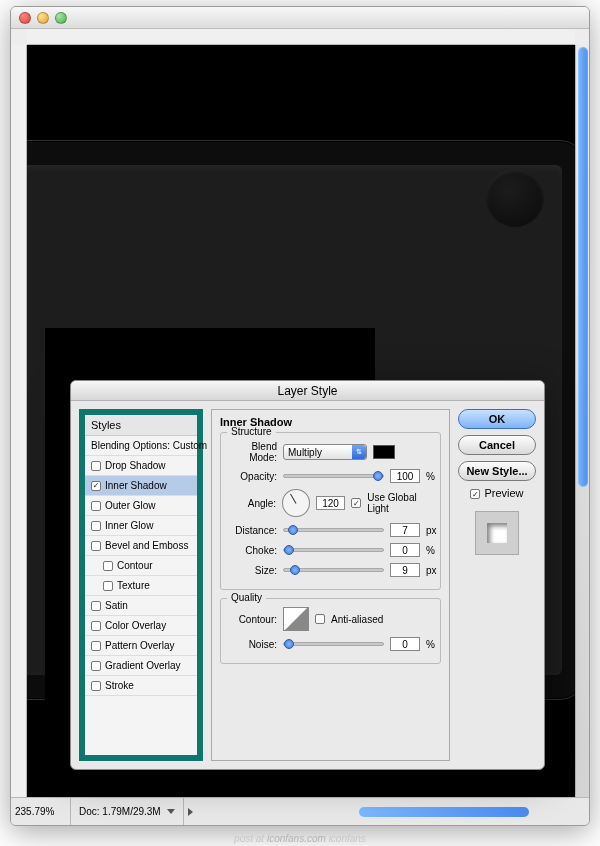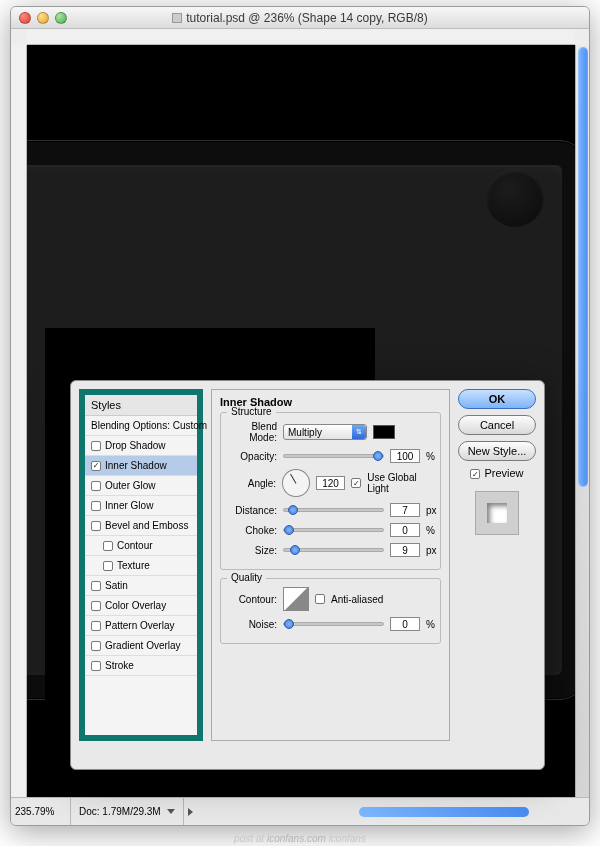--- a/index.html
+++ b/index.html
@@ -59,41 +59,40 @@
 .swatch { width: 22px; height: 14px; background: #000; border: 1px solid #555; }
 .slider { flex: 1; height: 4px; background: #c8c8c8; border-radius: 2px; position: relative; border: 1px solid #aaa; }
 .slider .knob { position: absolute; top: -4px; width: 10px; height: 10px; background: radial-gradient(#89b7ff,#3a77db); border-radius: 50%; border: 1px solid #2a5aa8; }
 .numbox { width: 30px; height: 14px; background: #fff; border: 1px solid #888; font-size: 10px; text-align: center; line-height: 14px; }
 .unit { width: 14px; font-size: 10px; }
 .angle-dial { width: 28px; height: 28px; border: 1px solid #888; border-radius: 50%; background: #f4f4f4; position: relative; }
 .angle-dial .hand { position: absolute; left: 50%; top: 50%; width: 11px; height: 1px; background: #333; transform-origin: left center; transform: rotate(-120deg); }
 .contour { width: 26px; height: 24px; border: 1px solid #888; background: linear-gradient(135deg,#fff 48%, #888 52%); }
 
 .right { width: 78px; display: flex; flex-direction: column; gap: 6px; align-items: center; }
-.btn { width: 100%; height: 20px; border: 1px solid #7a7a7a; border-radius: 10px; background: linear-gradient(#fdfdfd,#d9d9d9); font-size: 11px; display: flex; align-items: center; justify-content: center; }
+.btn { width: 100%; height: 20px; border: 1px solid #7a7a7a; border-radius: 10px; background: linear-gradient(#fdfdfd,#d9d9d9); font-size: 11px; display: flex; align-items: center; justify-content: center; font-weight: bold; }
 .btn.primary { background: linear-gradient(#c7e1ff,#7fb3f7); border-color: #3a6fbf; font-weight: bold; }
 .prev-row { display: flex; align-items: flex-end; gap: 4px; font-size: 11px; }
 .prev-box { width: 44px; height: 44px; background: #cfcfcf; border: 1px solid #aaa; display: flex; align-items: center; justify-content: center; margin-top: 6px; }
 .prev-box .inner { width: 20px; height: 20px; background: #fff; box-shadow: inset 3px 3px 5px rgba(0,0,0,.5); }
 
 
 .wm { position: absolute; bottom: 2px; left: 0; right: 0; text-align: center; font-size: 10px; color: #c7c7c7; font-style: italic; }
 .wm .a { color: #b5b5b5; }
 </style>
 </head>
 <body>
 
 <div class="ps-window">
   <div class="titlebar">
     <div class="traffic">
       <div class="dot red"></div>
       <div class="dot yel"></div>
       <div class="dot grn"></div>
     </div>
-    <div class="title"><span class="doc-icon"></span><span>tutorial.psd @ 236% (Shape 14 copy, RGB/8)</span></div>
   </div>
 
   <div class="ruler-v"></div>
   <div class="ruler-h"></div>
 
   <div class="canvas-wrap">
     <div class="canvas">
       <div class="artwork">
         <div class="bezel"></div>
         <div class="cam"></div>
@@ -111,20 +110,21 @@
     <div class="docsize">
         <span>Doc: 1.79M/29.3M</span>
         <span class="tri"></span>
       </div>
     <span class="tri" style="border-top:4px solid transparent;border-bottom:4px solid transparent;border-left:5px solid #555;border-right:none;margin-left:4px;"></span>
     <div class="status-thumb"></div>
   </div>
 </div>
 
 <div class="dialog">
+  <div class="dlg-title">Layer Style</div>
   <div class="dlg-body">
 
     <div class="styles-list">
       <div class="hdr">Styles</div>
       <div class="item">Blending Options: Custom</div>
       <div id="styles-items">
           <div class="item">
             <span class="chk"></span>
             <span>Drop Shadow</span>
           </div>

